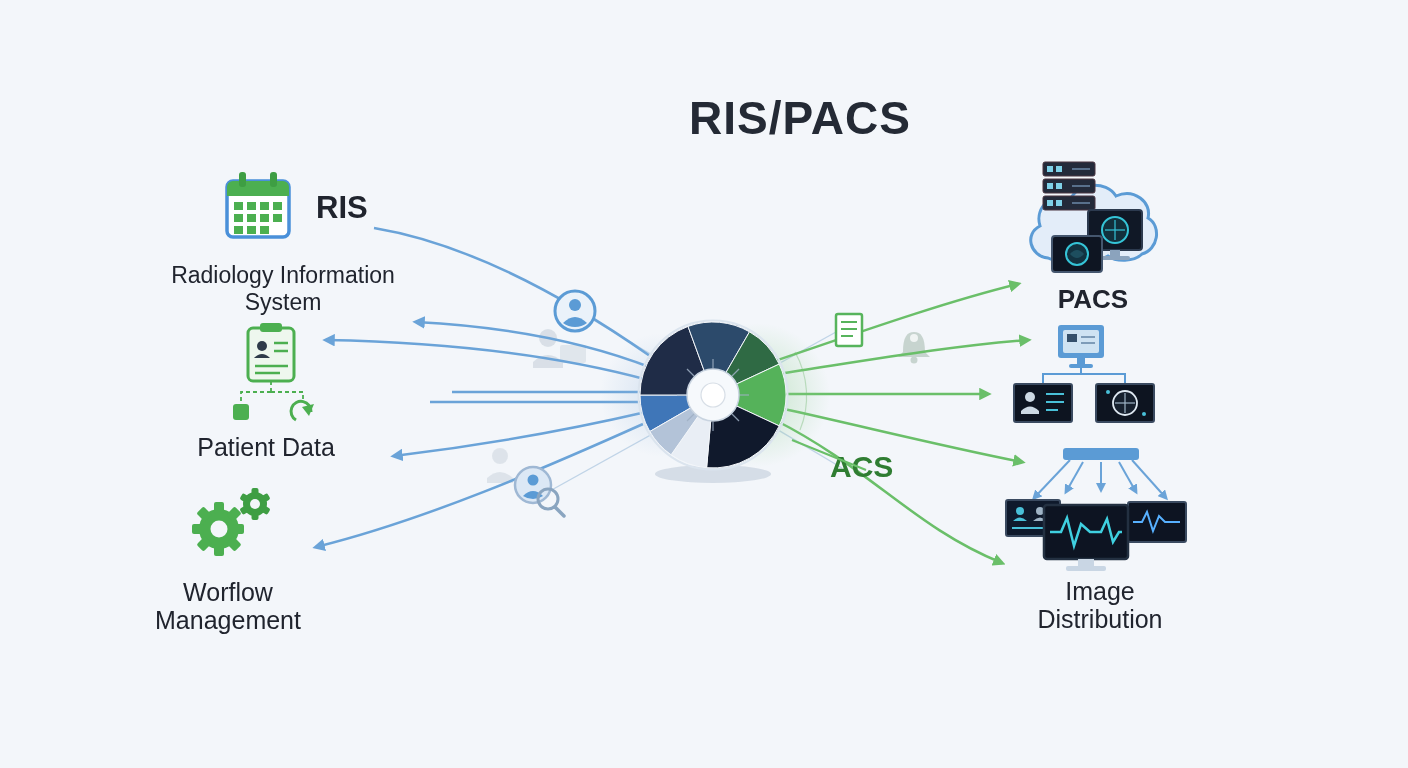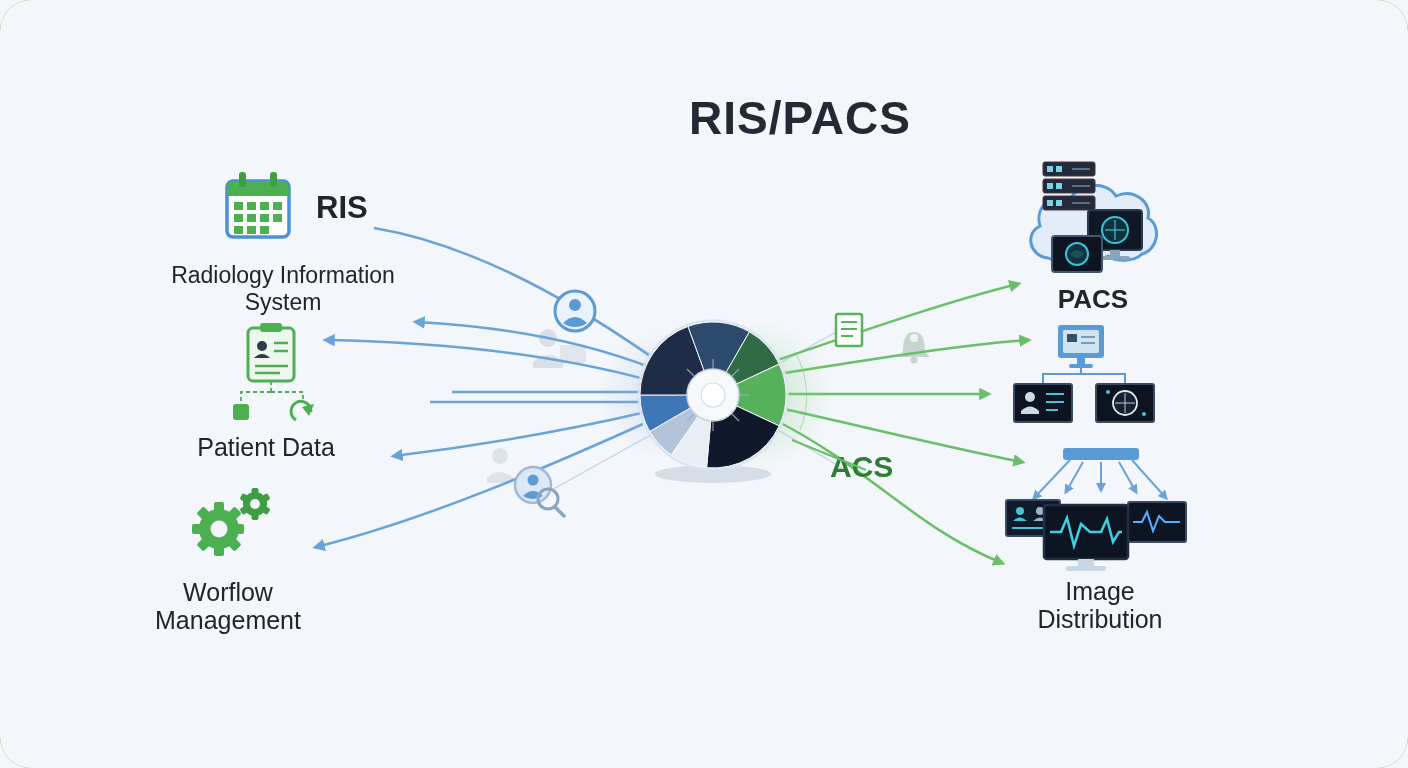--- a/index.html
+++ b/index.html
@@ -1,16 +1,16 @@
 <!DOCTYPE html>
 <html><head>
 <meta charset="utf-8">
 <style>
   html,body{margin:0;padding:0;background:#f3f6fa;}
-  .canvas{position:relative;width:1408px;height:768px;background:#a16207;overflow:hidden;border-radius:31px;}
+  .canvas{position:relative;width:1408px;height:768px;background:#a16207;overflow:hidden;}
   svg{display:block;}
   svg text{font-family:"Liberation Sans","DejaVu Sans",sans-serif;fill:#20242e;}
   .title{font-size:46px;font-weight:bold;letter-spacing:1px;fill:#242a35;}
   .big-label{font-size:31px;font-weight:bold;}
   .mid-label{font-size:26px;font-weight:600;}
   .caption{font-size:23px;}
   .green-label{font-size:30px;font-weight:bold;fill:#2f7d32;}
 </style>
 </head>
 <body>

